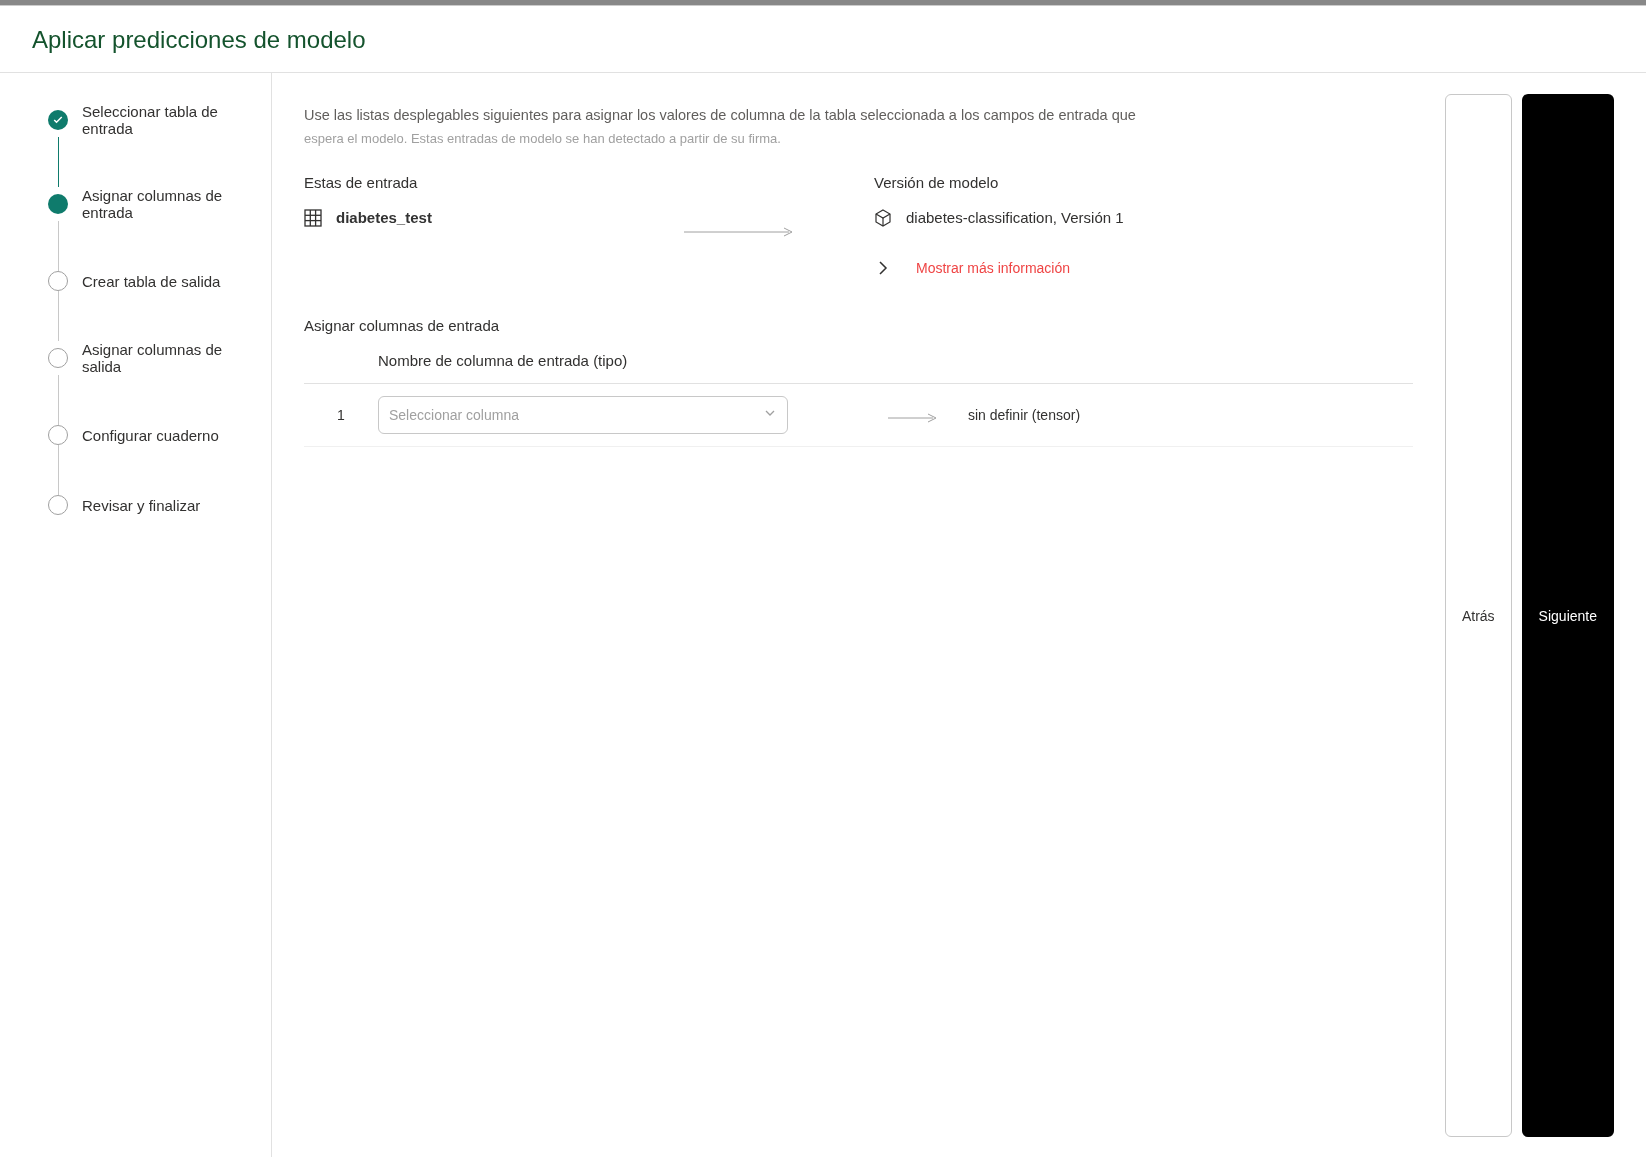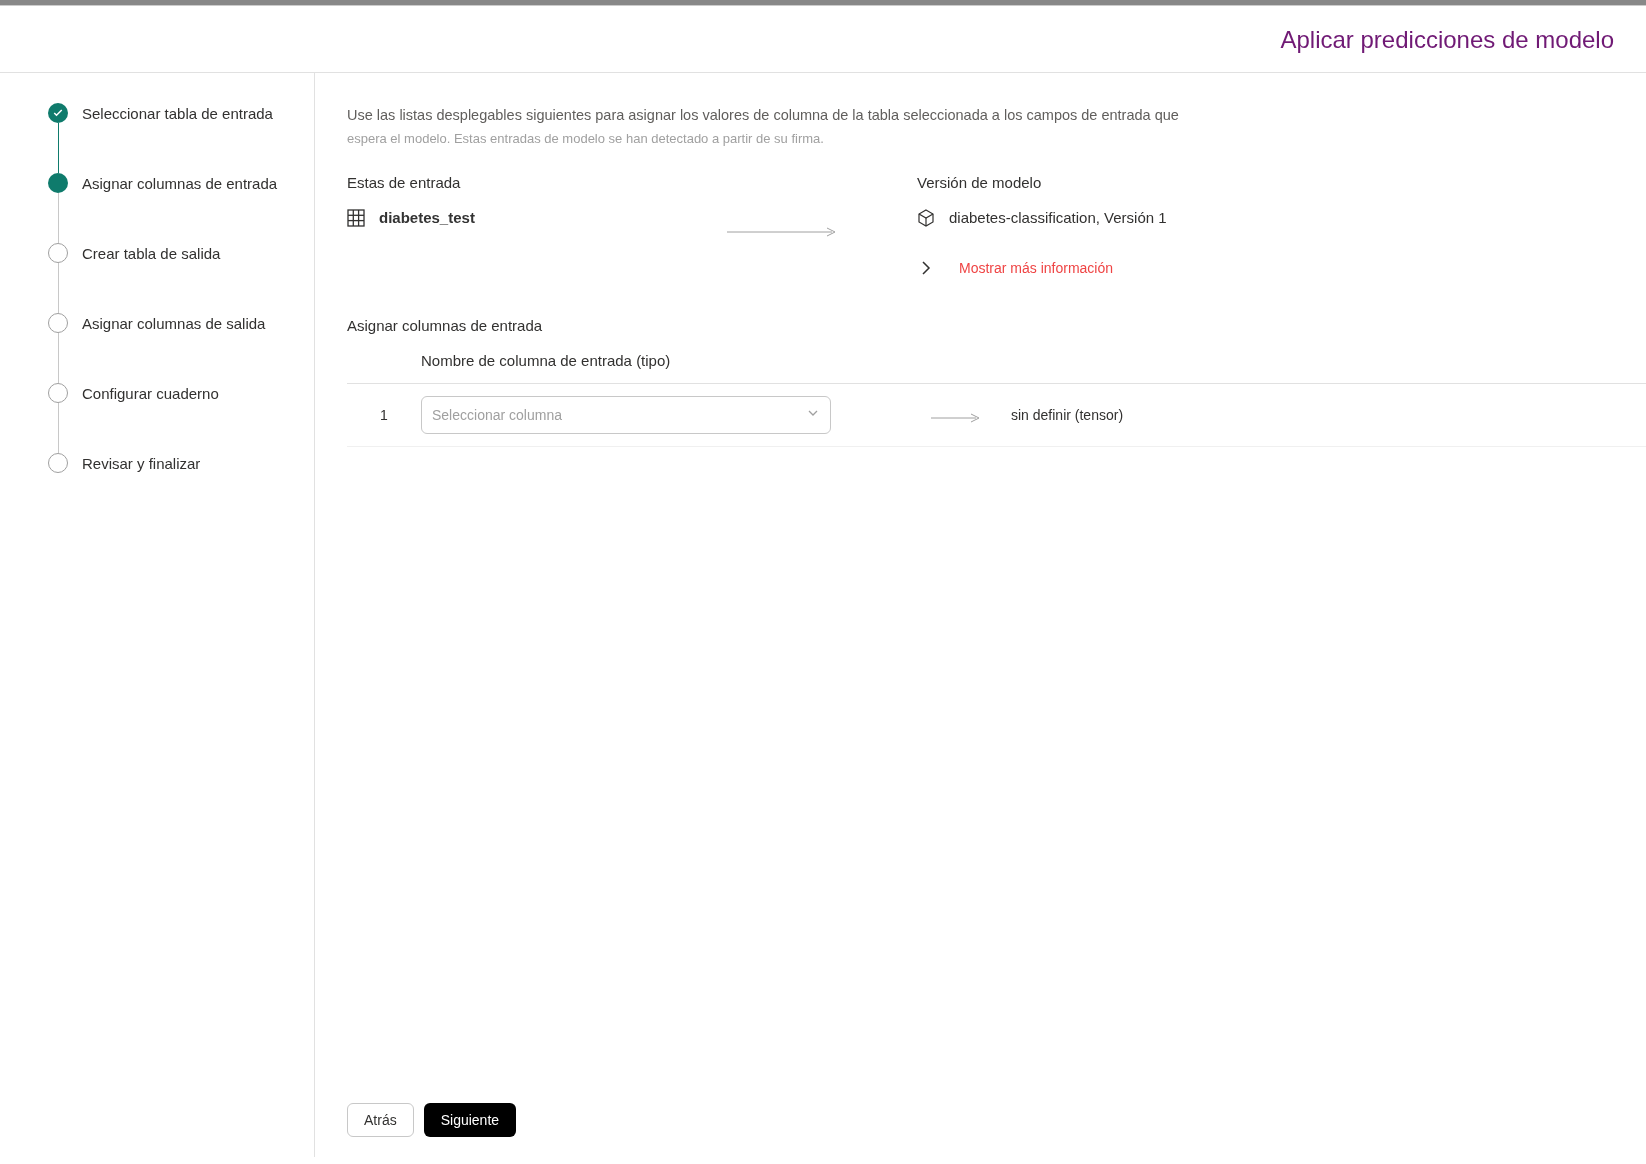--- a/index.html
+++ b/index.html
@@ -18,29 +18,28 @@
       background: #888;
       border-bottom: 1px solid #ccc;
     }
     .dialog-header {
       padding: 20px 32px 18px 32px;
       border-bottom: 1px solid #e1e1e1;
     }
     .dialog-title {
       font-size: 24px;
       font-weight: 400;
-      color: #701a75;
-      text-align: right;
+      color: #14532d;
     }
     .dialog-body {
       display: flex;
       height: calc(100vh - 80px);
     }
     .sidebar {
-      width: 315px;
+      width: 272px;
       padding: 30px 20px 20px 48px;
       border-right: 1px solid #e1e1e1;
     }
     .step {
       display: flex;
       align-items: center;
       gap: 14px;
       margin-bottom: 0;
       cursor: default;
     }
@@ -79,21 +78,21 @@
     }
     .step-connector.active {
       background: #0f7b6c;
     }
     .step-connector.pending {
       background: #c8c8c8;
     }
     .main-content {
       flex: 1;
       display: flex;
-      flex-direction: column;
+      flex-direction: row;
       justify-content: space-between;
     }
     .content-area {
       flex: 1;
       padding: 32px 0 20px 32px;
       overflow: auto;
     }
     .description {
       color: #605e5c;
       font-size: 14.5px;

